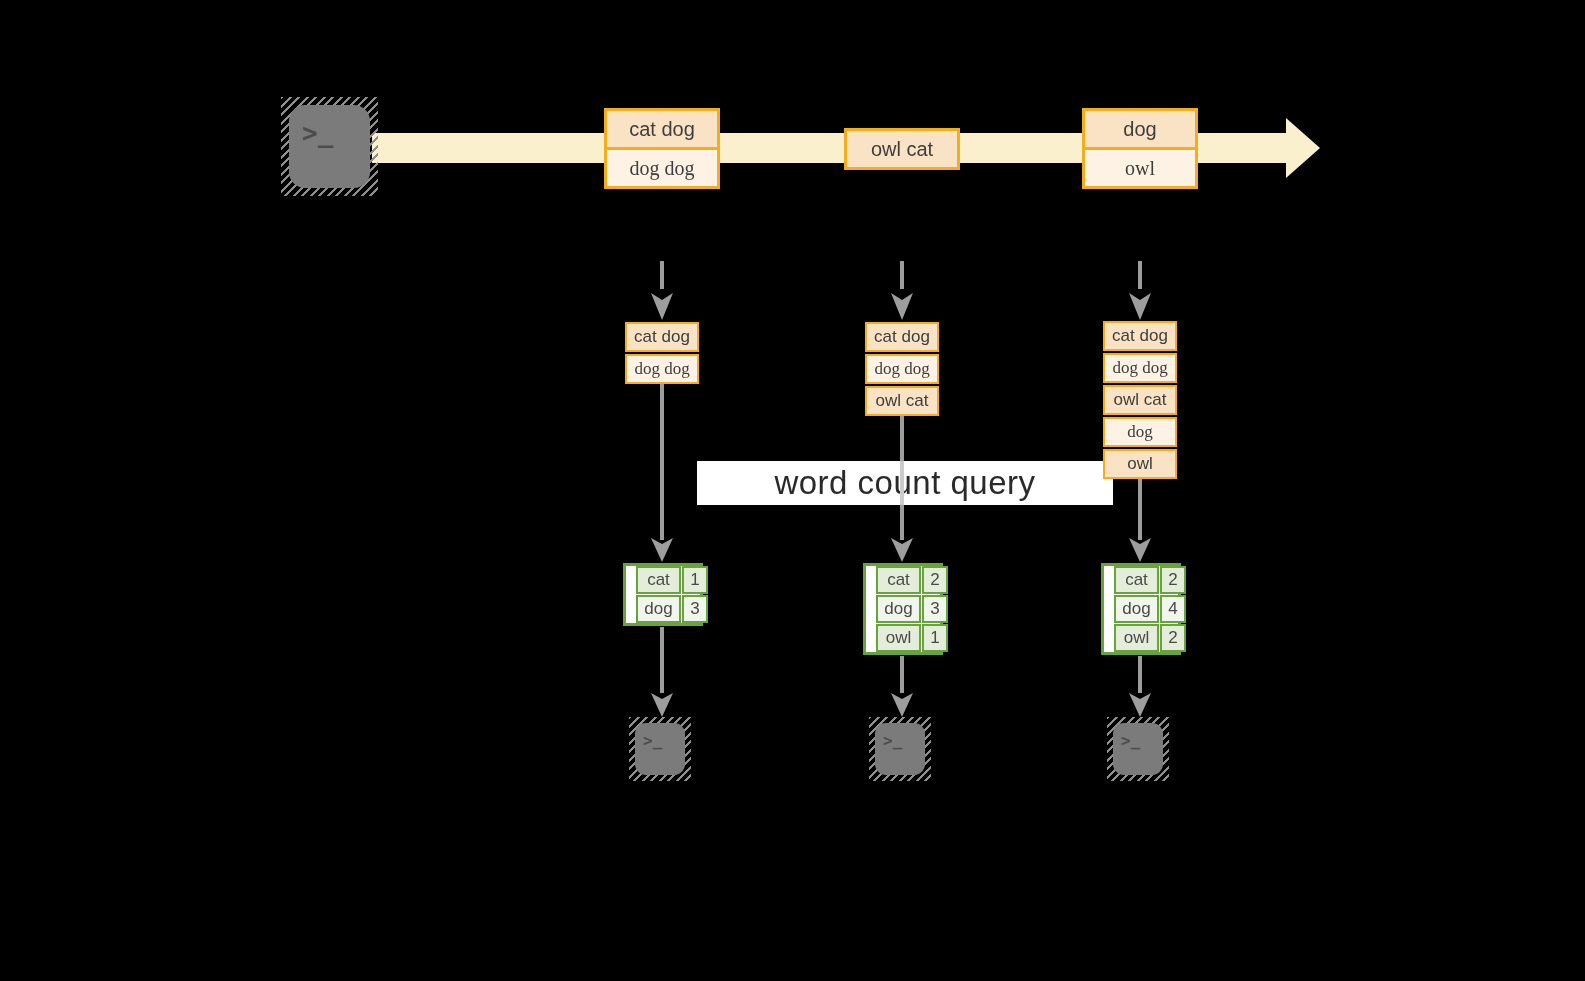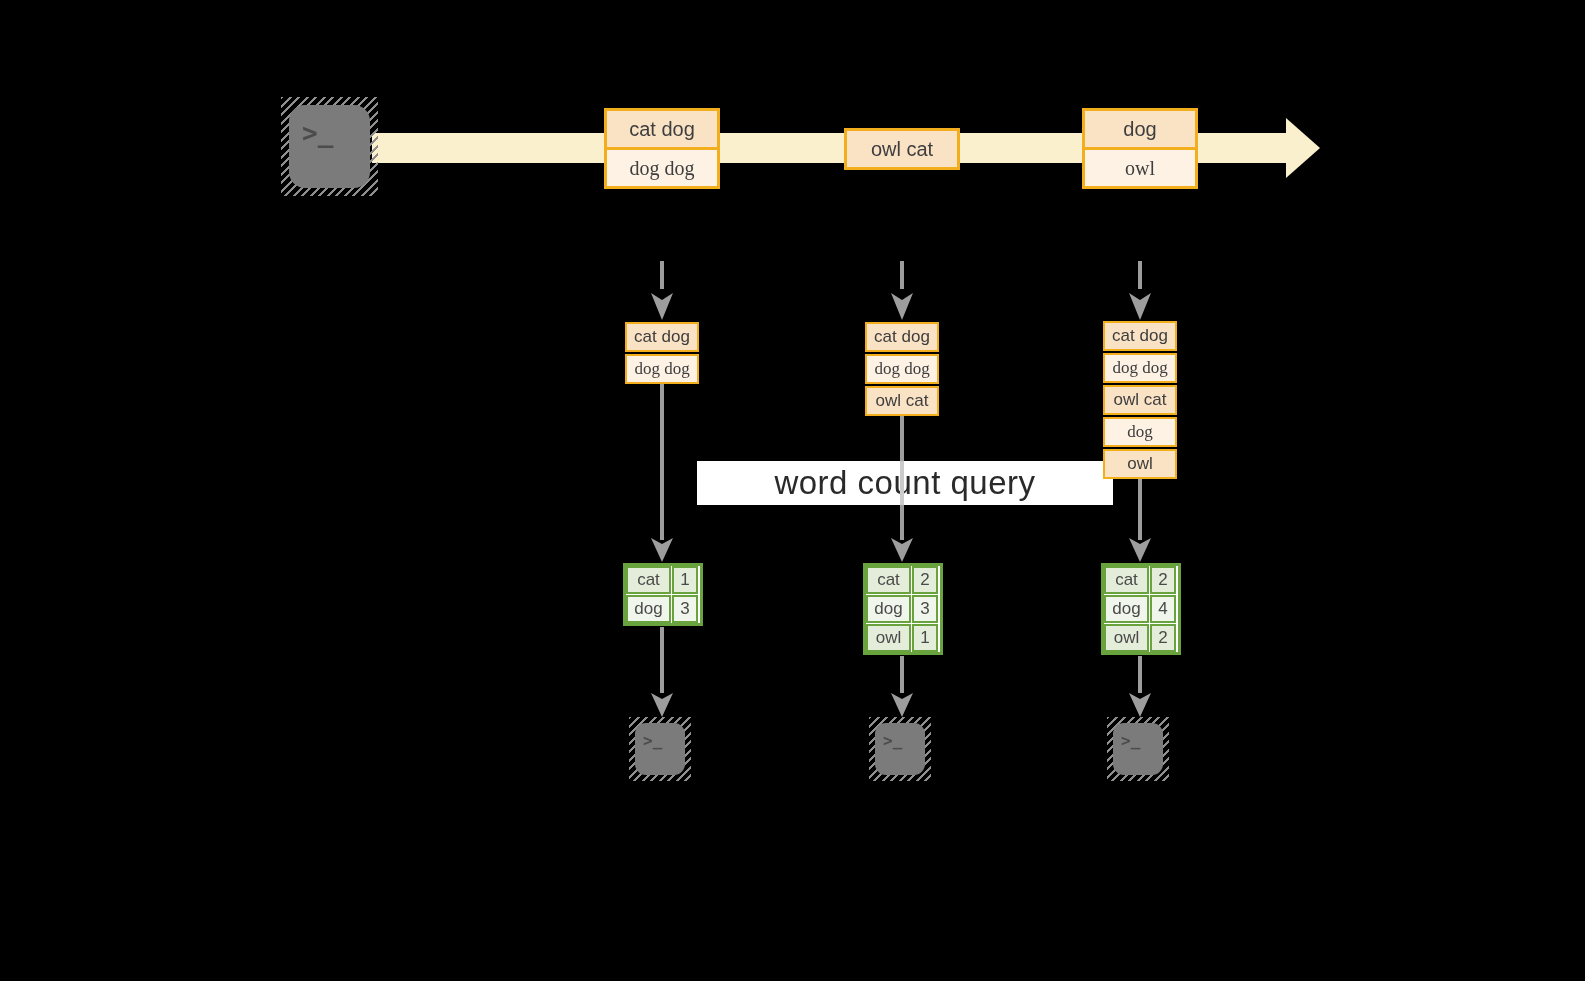--- a/index.html
+++ b/index.html
@@ -36,21 +36,21 @@
   .stack{display:flex;flex-direction:column;gap:2px;z-index:3;}
   .scell{height:30px;box-sizing:border-box;border:2px solid var(--orange);
          line-height:26px;text-align:center;font-size:17px;color:var(--txt);}
   
   .peach{background:var(--peach);text-align:center;}
   .cream{background:var(--cream);font-family:Liberation Serif, serif;}
   .gdark{background:var(--gdark);}
   .glight{background:var(--glight);}
   
   .gtable{border:3px solid var(--green);background:#fff;display:grid;
-          grid-template-columns:45px 26px;gap:1px;z-index:2;}
+          grid-template-columns:45px 26px;gap:1px;z-index:2;padding-left:10px;}
   .gcell{height:28px;box-sizing:border-box;border:2px solid var(--green);
          line-height:24px;text-align:center;font-size:17px;color:#4A4A4A;}
   
   .vline{width:4px;background:var(--gray);z-index:1;}
   .vline.lite{background:#CBCBCB;z-index:4;}
   .ahead{z-index:1;}
   
   .qlabel{background:#fff;z-index:2;text-align:center;line-height:44px;
           font-size:33px;color:#2A2A2A;letter-spacing:.5px;}
 </style>

